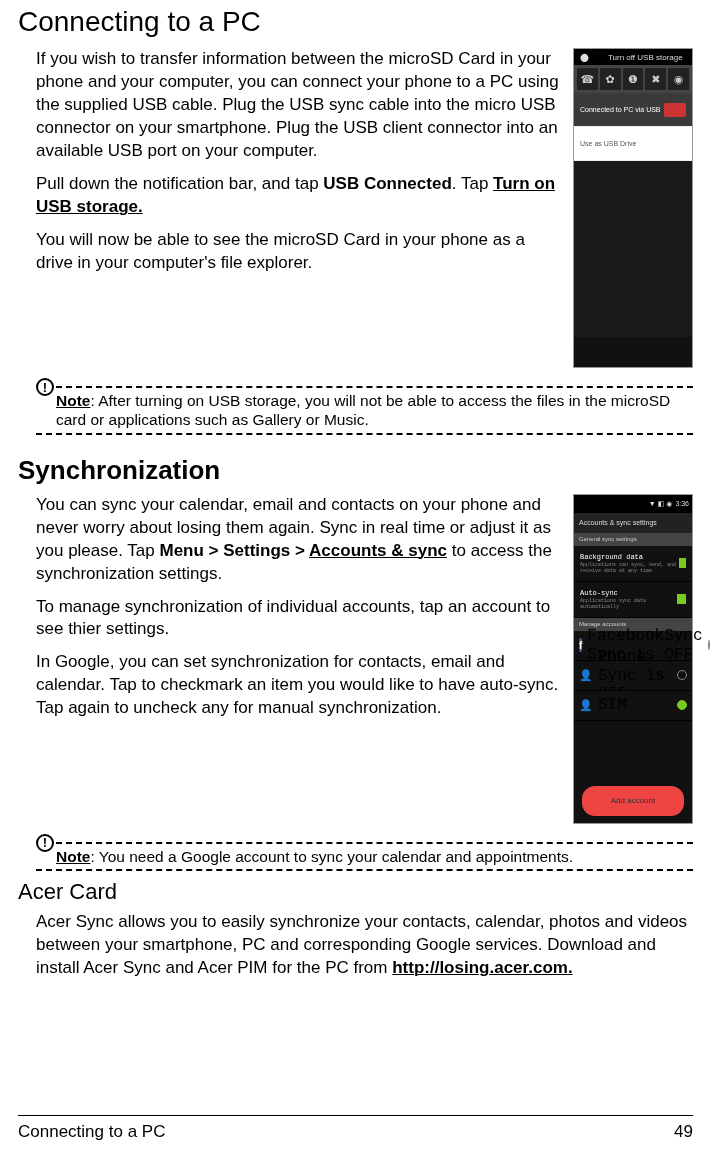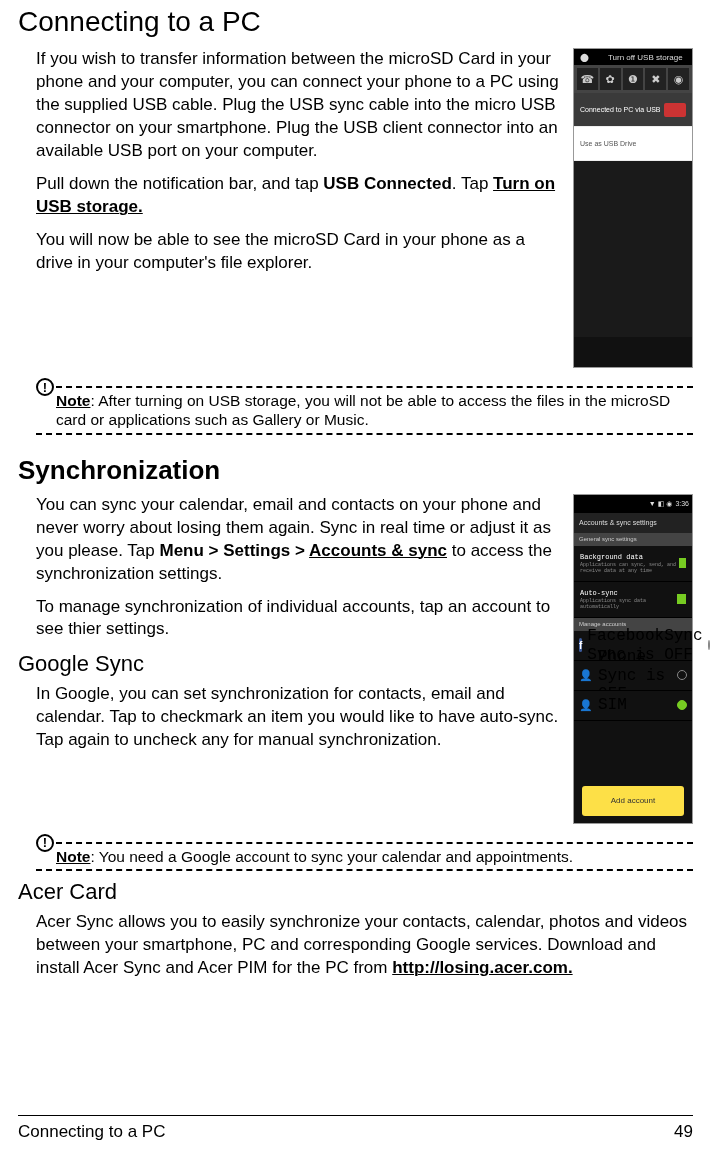--- a/index.html
+++ b/index.html
@@ -113,21 +113,21 @@
   .pb-row .t2 { font-size:5px; color:#888; }
   .pb-row-left { display:flex; flex-direction:column; gap:1px;font-family:Liberation Mono, monospace;}
   .pb-acc-row { height:30px; background:#111; border-bottom:1px solid #000; display:flex; align-items:center; gap:5px; padding:0 5px; }
   .pb-fb { width:14px; height:14px; background:#3b5998; color:#fff; font-size:10px; display:flex; align-items:center; justify-content:center; font-weight:700; border-radius:2px;}
   .pb-ico { width:14px; height:14px; color:#888; font-size:11px; display:flex; align-items:center; justify-content:center;}
   .pb-chk { width:10px; height:10px; border:1px solid #888;}
   .pb-chk.on { background:#7c2; border-color:#7c2;}
   .pb-dot { width:10px; height:10px; border:1px solid #888; border-radius:50%;}
   .pb-dot.on { background:#7c2; border-color:#7c2;}
   .pb-space { flex:1; background:#111;}
-  .pb-btn { height:30px; background:#fde047; margin:5px 8px 7px; border-radius:3px; display:flex; align-items:center; justify-content:center; font-size:8px; color:#333;}
+  .pb-btn { height:30px; background:#ef4444; margin:5px 8px 7px; border-radius:13px; display:flex; align-items:center; justify-content:center; font-size:8px; color:#333;}
 
   .footer {
     position:absolute;
     bottom:14px;
     left:18px; right:18px;
     border-top:1px solid #000;
     padding-top:6px;
     display:flex;
     justify-content:space-between;
     font-size:17px;
@@ -181,21 +181,20 @@
 
 <h2>Synchronization</h2>
 
 <div class="content-row">
   <div class="content-text indent">
     <p>
       <span>You can sync your calendar, email and contacts on your phone and never worry about losing them again. Sync in real time or adjust it as you please. Tap </span><span class="bold">Menu &gt; Settings &gt; </span><span class="bold under">Accounts &amp; sync</span><span> to access the synchronization settings.</span>
     </p>
     <p>To manage synchronization of individual accounts, tap an account to see thier settings.</p>
 
-    <h3 style="margin-left:-18px">Google Sync</h3>
     <p>In Google, you can set synchronization for contacts, email and calendar. Tap to checkmark an item you would like to have auto-sync. Tap again to uncheck any for manual synchronization.</p>
   </div>
   <div class="phone-img">
     <div class="phone-frame phone-b" style="display:flex; flex-direction:column;">
       <div class="pb-sb">▼ ◧ ◉ <span style="margin-left:3px">3:36</span></div>
       <div class="pb-head">Accounts &amp; sync settings</div>
       <div class="pb-sec">General sync settings</div>
       <div class="pb-row">
         <div class="pb-row-left">
             <span class="t1">Background data</span>

